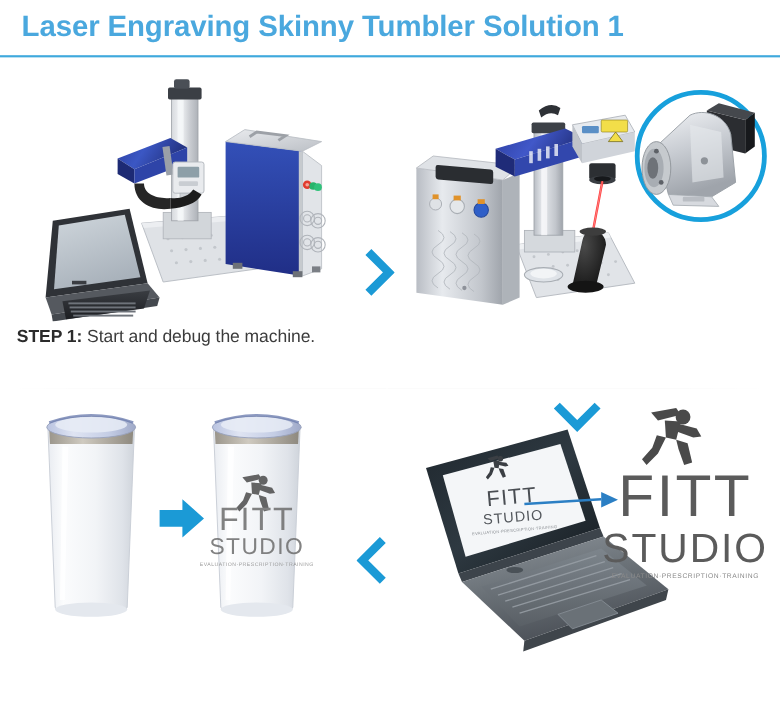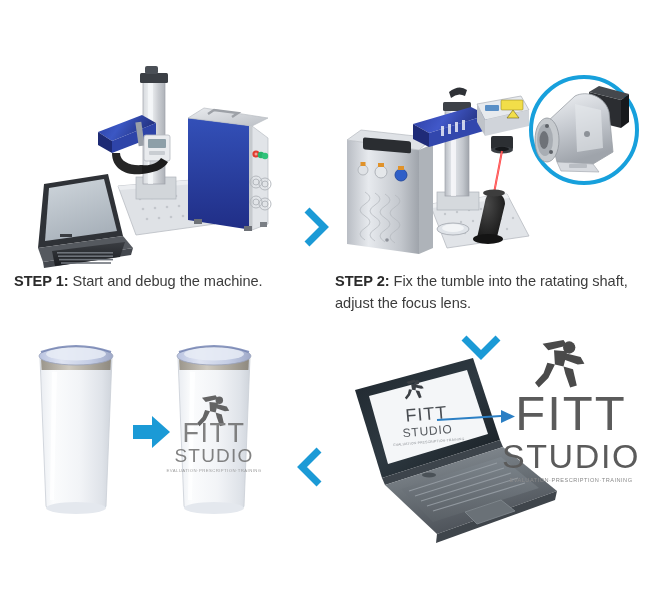--- a/index.html
+++ b/index.html
@@ -88,20 +88,23 @@
     position: absolute;
     z-index: 8;
   }
   .chev svg { display: block; }
 </style>
 </head>
 <body>
 
 <div class="poster">
 
+  <div class="header">
+    <div class="header-title">Laser Engraving Skinny Tumbler Solution 1</div>
+  </div>
 
   <div class="grid">
 
     <div class="divider-h"></div>
     <div class="divider-v row1"></div>
     <div class="divider-v row2"></div>
 
     <div class="panel tl">
       <div class="panel-figure">
         <svg viewBox="0 0 325 216" width="325" height="216">
@@ -365,23 +368,20 @@
 
               <path d="M250,52 L276,58 L278,96 L252,100 Z" fill="#e6e9ec" opacity="0.6"></path>
               <circle cx="262" cy="82" r="3" fill="#8d9298"></circle>
 
               <polygon points="232,110 268,112 274,120 236,119" fill="#d7dadf" stroke="#a6abb1" stroke-width="0.7"></polygon>
               <rect x="244" y="112" width="18" height="4" rx="1" fill="#b9bdc3"></rect>
             </g>
           </g>
         </svg>
       </div>
-      <div class="panel-caption">
-        <span class="step-label">STEP 2:</span><span> Fix the tumble into the ratating shaft, adjust the focus lens.</span>
-      </div>
     </div>
 
     <div class="panel bl">
       <div class="panel-figure">
         <svg viewBox="0 0 325 216" width="325" height="216">
           <defs>
             <linearGradient id="cupG" x1="0" y1="0" x2="1" y2="0">
               <stop offset="0" stop-color="#e9ecf1"></stop>
                 <stop offset="0.18" stop-color="#fbfcfd"></stop>
               <stop offset="0.55" stop-color="#f2f4f7"></stop>

